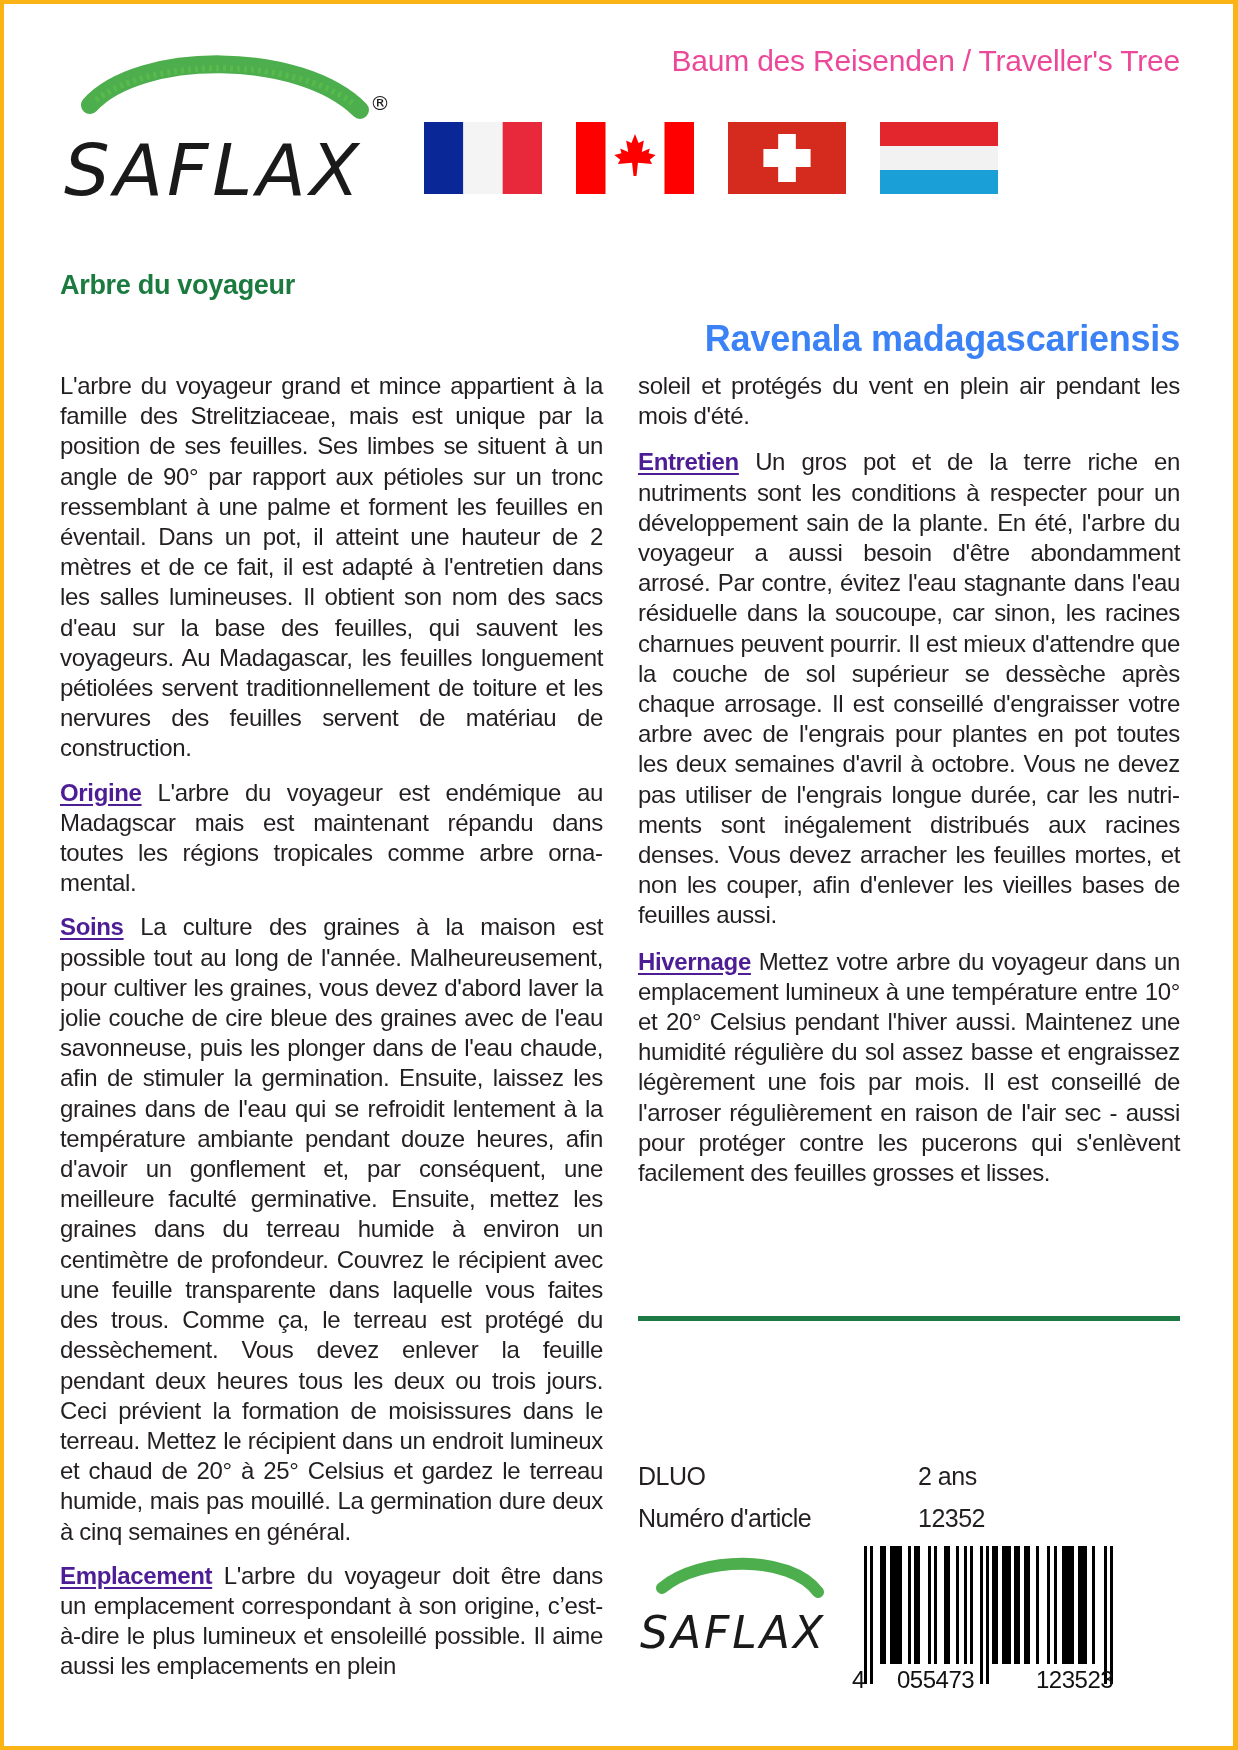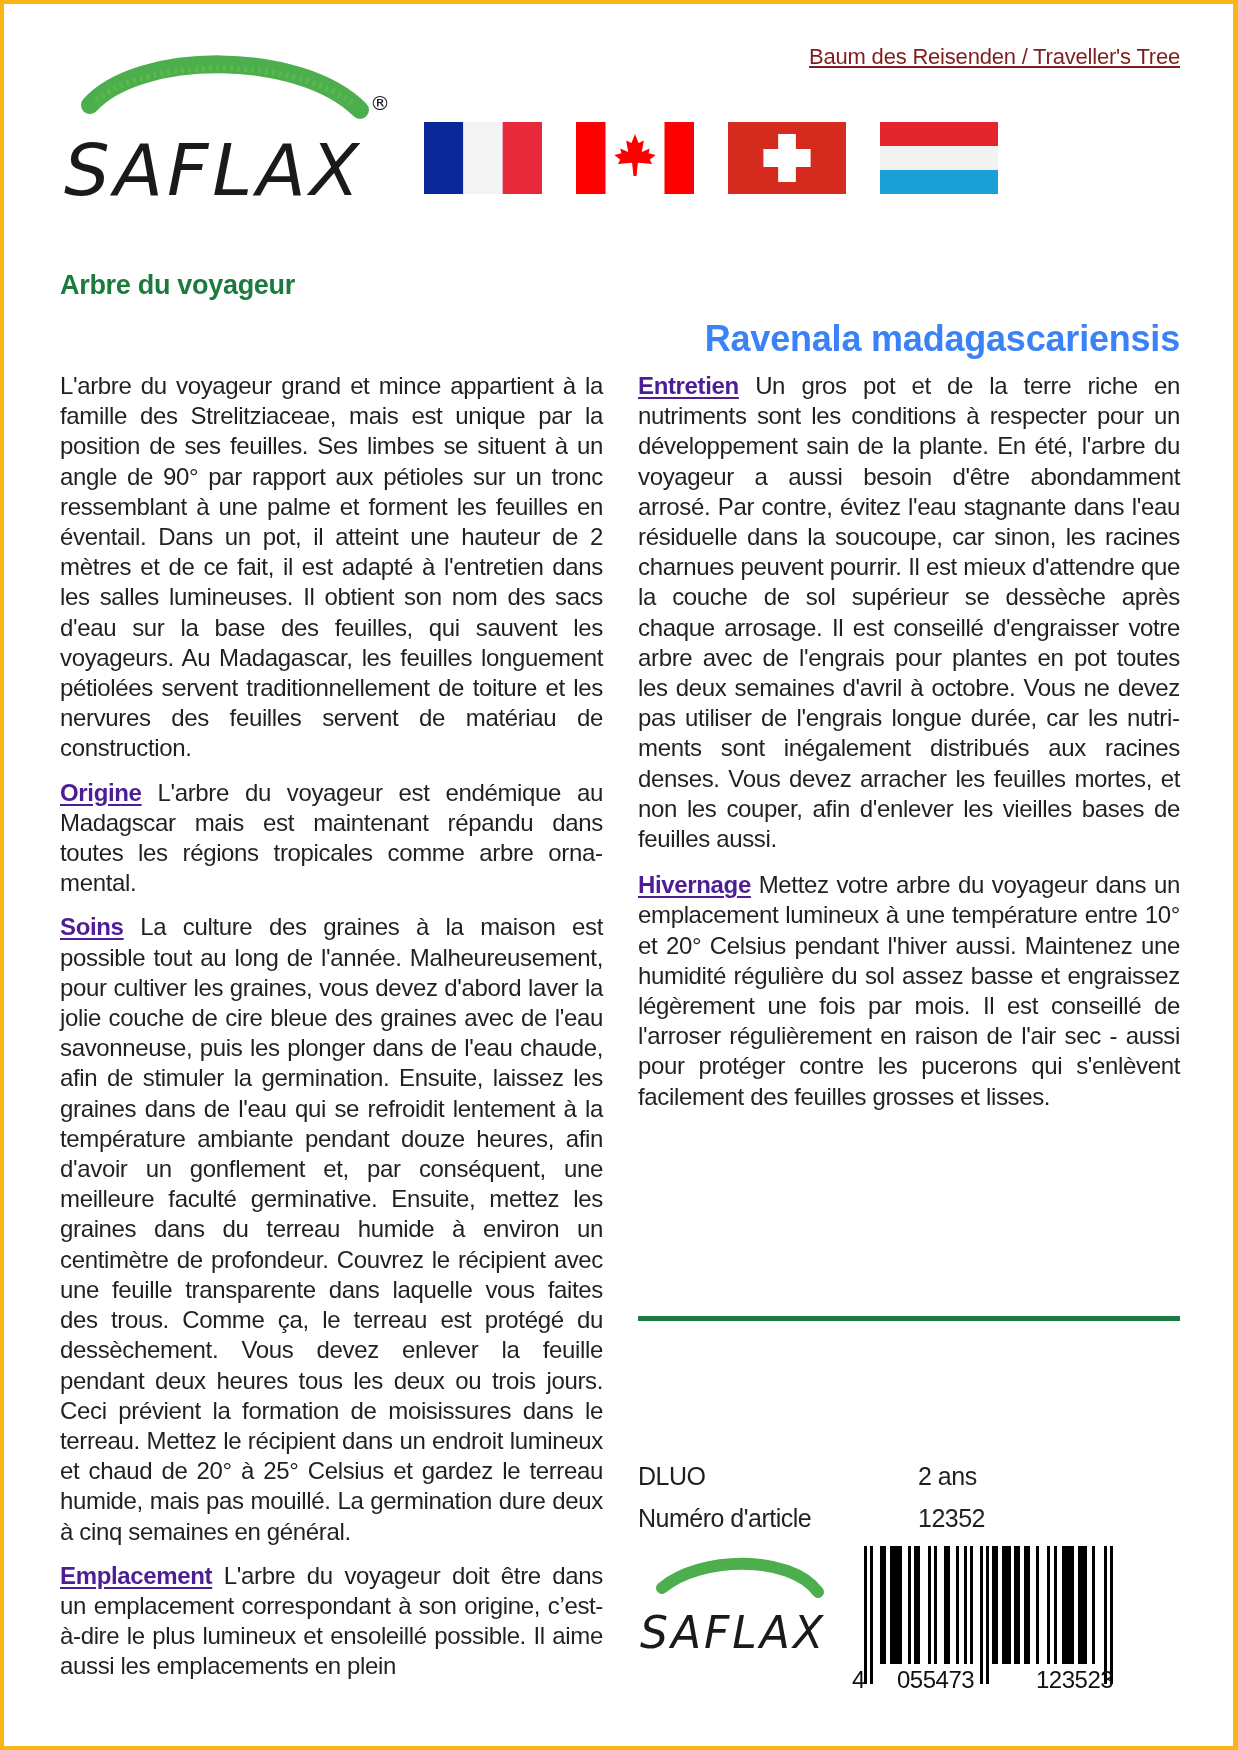--- a/index.html
+++ b/index.html
@@ -15,23 +15,22 @@
       border: 4px solid #fbb415;
       border-right-width: 5px;
       border-bottom-width: 4px;
       pointer-events: none;
     }
     
     .logo { position: absolute; left: 60px; top: 40px; width: 350px; height: 170px; }
     .logo svg { width: 100%; height: 100%; }
     .header-title {
       position: absolute; right: 58px; top: 44px;
-      font-size: 22px; color: #7f1d1d; letter-spacing: -0.2px;
+      font-size: 30px; color: #ec4899; letter-spacing: -0.2px;
       white-space: nowrap;
-      text-decoration: underline;
     }
     .flags { position: absolute; left: 424px; top: 122px; display: flex; gap: 34px; }
     .flag { width: 118px; height: 72px; display: block; }
     .flag svg { width: 100%; height: 100%; display: block; }
 
     
     .title-fr {
       position: absolute; left: 60px; top: 270px;
       font-size: 27px; font-weight: bold; color: #1b7a3e; letter-spacing: -0.3px;
     }
@@ -127,20 +126,21 @@
   </p>
   <p class="para tight">
     <span class="heading">Soins</span><span>  La culture des graines à la maison est possible tout au long de l'année. Malheureuse­ment, pour cultiver les graines, vous devez d'abord laver la jolie couche de cire bleue des graines avec de l'eau savonneuse, puis les plon­ger dans de l'eau chaude, afin de stimuler la germination. Ensuite, laissez les graines dans de l'eau qui se refroidit lentement à la température ambiante pendant douze heures, afin d'avoir un gonflement et, par conséquent, une meilleure faculté germinative. Ensuite, mettez les graines dans du terreau humide à environ un centimètre de profondeur. Couvrez le récipient avec une feuille transparente dans laquelle vous faites des trous. Comme ça, le terreau est protégé du dessèchement. Vous devez enlever la feuille pendant deux heures tous les deux ou trois jours. Ceci prévient la formation de moisissures dans le terreau. Mettez le récipient dans un endroit lumineux et chaud de 20° à 25° Celsius et gardez le terreau humide, mais pas mouillé. La germina­tion dure deux à cinq semaines en général.</span>
   </p>
   <p class="para">
     <span class="heading">Emplacement</span><span> L'arbre du voyageur doit être dans un emplacement correspondant à son ori­gine, c’est-à-dire le plus lumineux et ensoleillé possible. Il aime aussi les emplacements en plein</span>
   </p>
 </div>
 
 <div class="col col-right">
+  <p class="para">soleil et protégés du vent en plein air pendant les mois d'été.</p>
   <p class="para">
     <span class="heading">Entretien</span><span> Un gros pot et de la terre riche en nutriments sont les conditions à respecter pour un développement sain de la plante. En été, l'arbre du voyageur a aussi besoin d'être abon­damment arrosé. Par contre, évitez l'eau sta­gnante dans l'eau résiduelle dans la soucoupe, car sinon, les racines charnues peuvent pourrir. Il est mieux d'attendre que la couche de sol supérieur se dessèche après chaque arrosage. Il est conseillé d'engraisser votre arbre avec de l'engrais pour plantes en pot toutes les deux semaines d'avril à octobre. Vous ne devez pas utiliser de l'engrais longue durée, car les nutri­ments sont inégalement distribués aux racines denses. Vous devez arracher les feuilles mortes, et non les couper, afin d'enlever les vieilles bases de feuilles aussi.</span>
   </p>
   <p class="para">
     <span class="heading">Hivernage</span><span> Mettez votre arbre du voyageur dans un emplacement lumineux à une tempéra­ture entre 10° et 20° Celsius pendant l'hiver aussi. Maintenez une humidité régulière du sol  assez basse et engraissez légèrement une fois par mois. Il est conseillé de l'arroser régulièrement en raison de l'air sec - aussi pour protéger contre les pucerons qui s'enlèvent facilement des feuilles grosses et lisses.</span>
   </p>
 </div>
 
 <div class="rule"></div>
 

